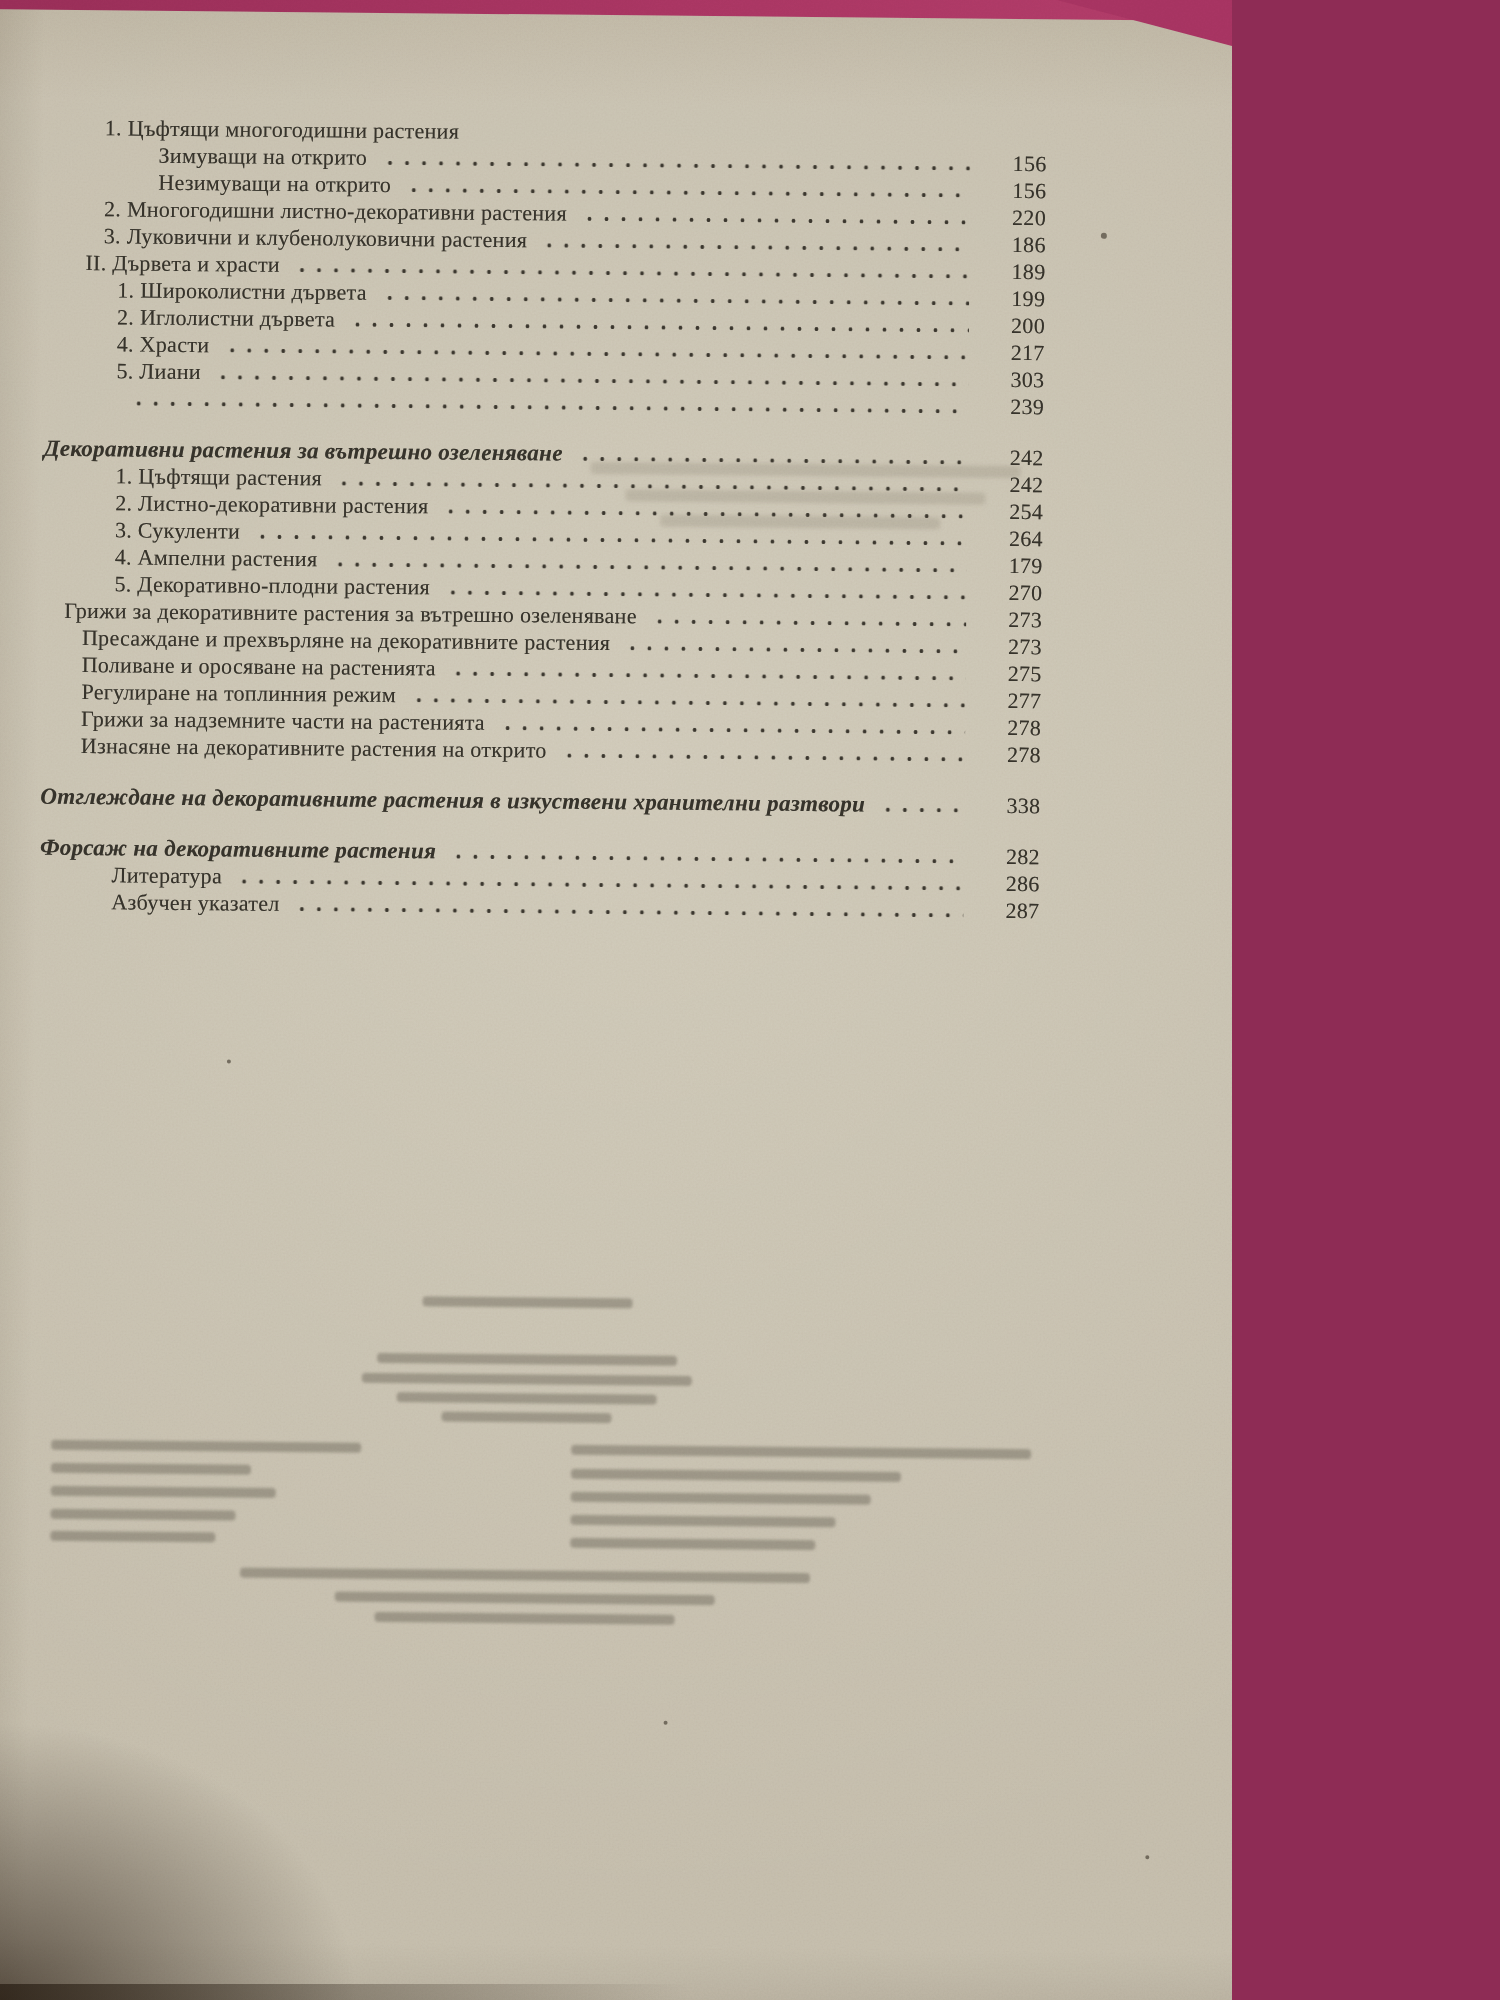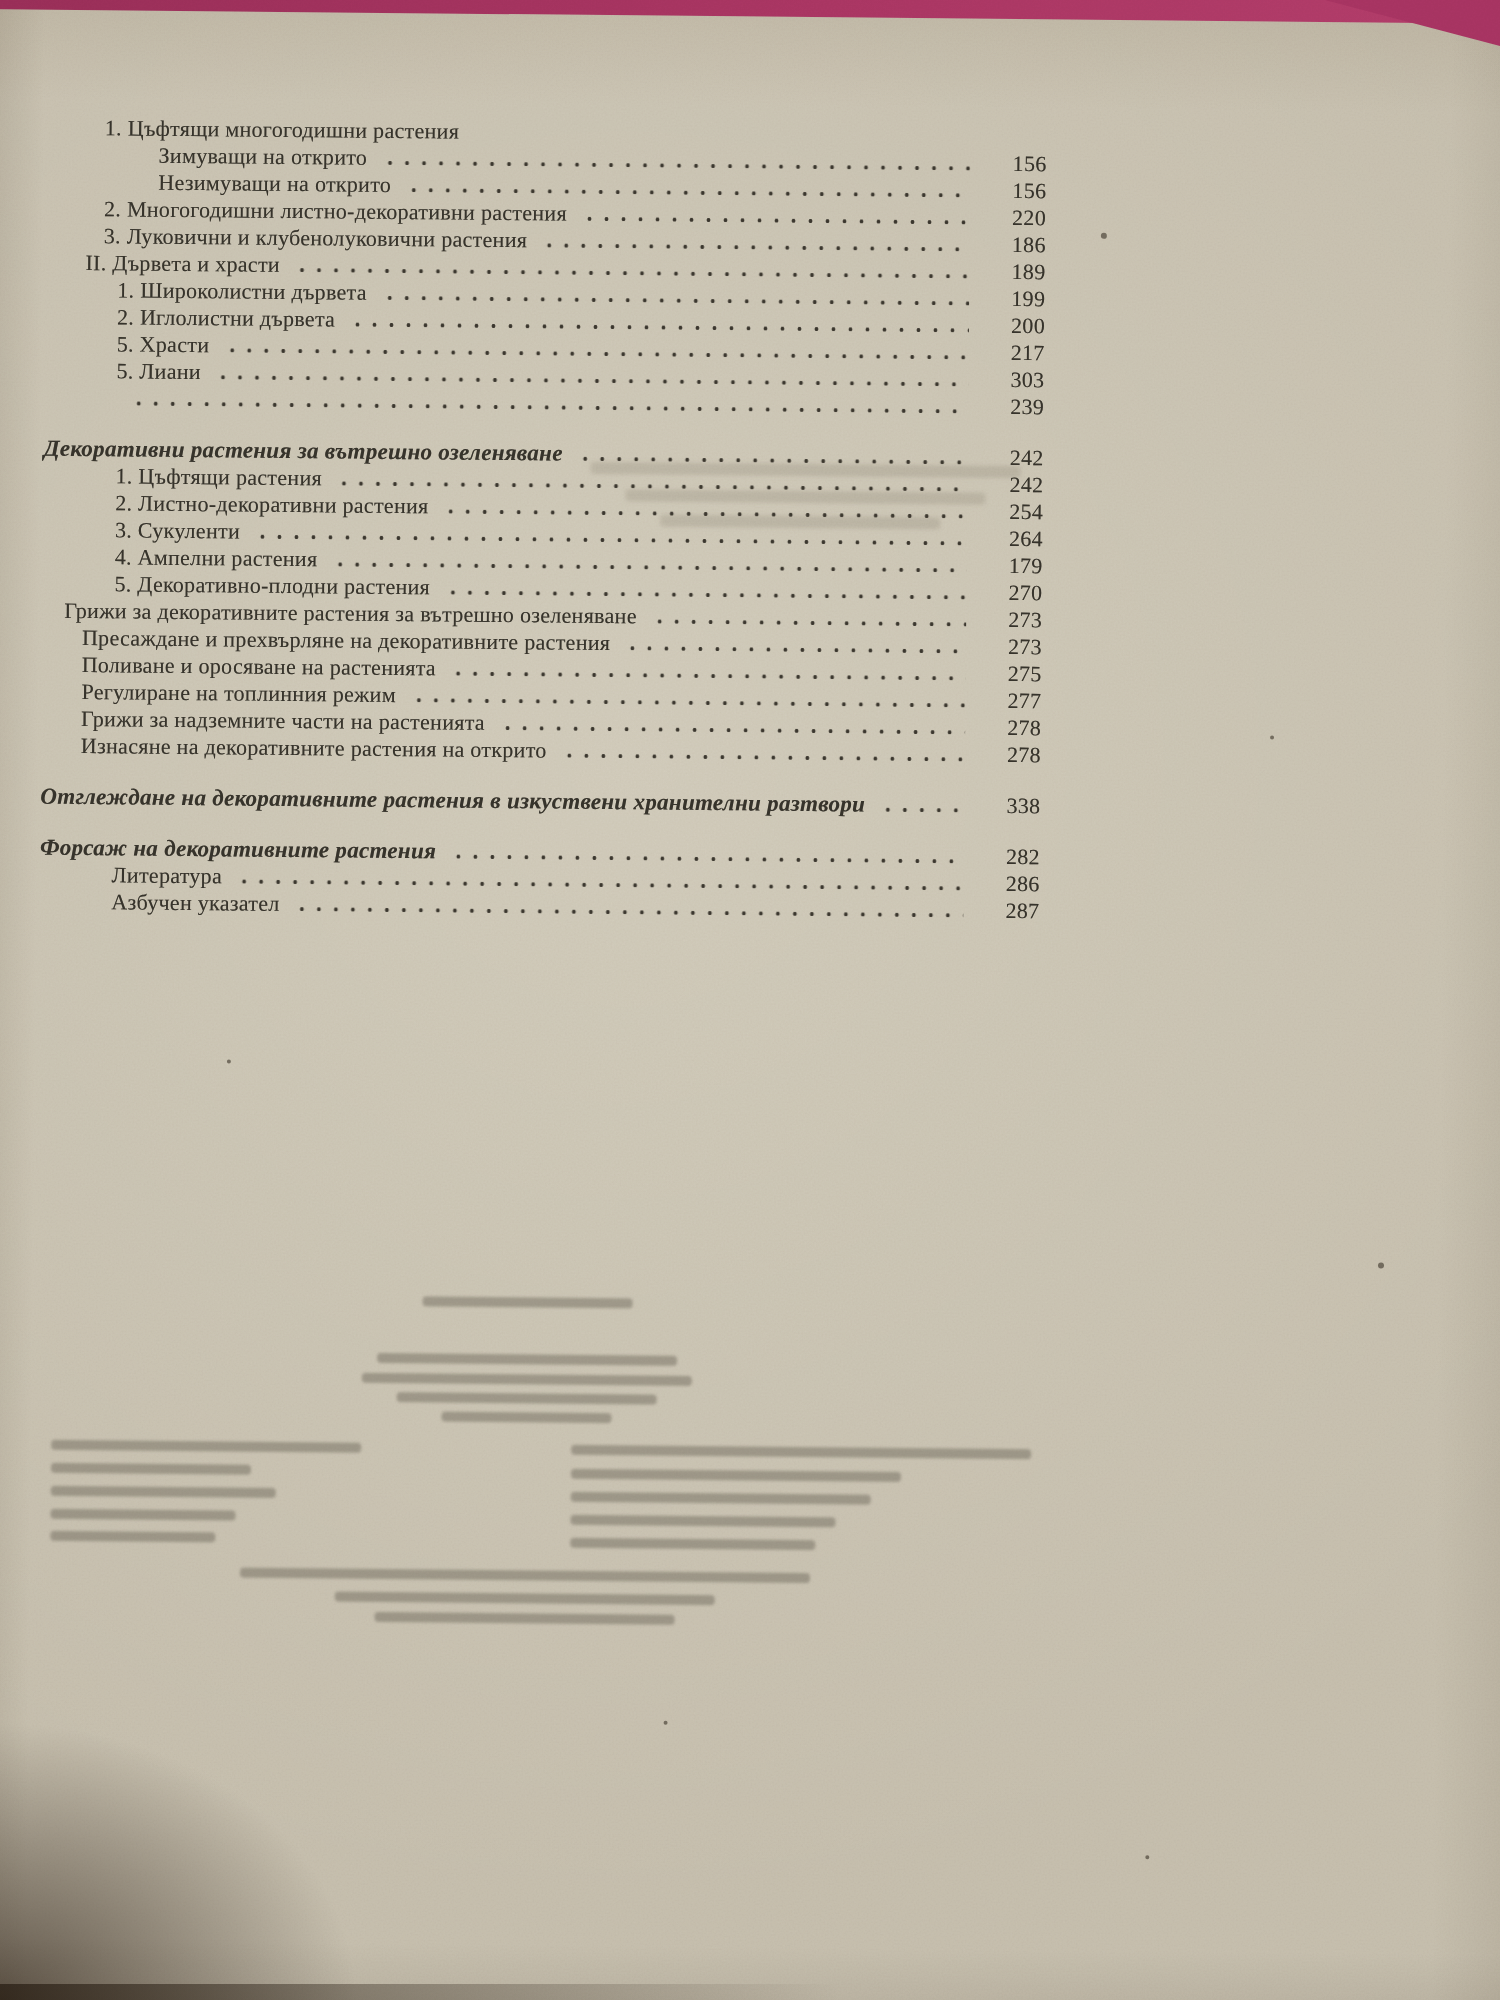--- a/index.html
+++ b/index.html
@@ -2,21 +2,21 @@
 <html><head>
 <meta charset="utf-8">
 <style>
   html,body{margin:0;padding:0;}
   body{
     width:1500px;height:2000px;overflow:hidden;
     font-family:"Liberation Serif", serif;
     background:#8e2c55;
   }
   .frame{
-    position:relative;width:1500px;height:2000px;overflow:hidden;
+    position:relative;width:1232px;height:2000px;overflow:hidden;
     background:linear-gradient(90deg,#9c2f5a 0%,#ad3765 55%,#b53e6c 100%);
   }
   
   .paper{
     position:absolute;left:-25px;top:9px;width:1565px;height:2070px;
     transform:rotate(0.55deg);transform-origin:0 0;
     background:
       radial-gradient(ellipse 120% 90% at 42% 36%, rgba(255,252,238,0.22), rgba(0,0,0,0) 62%),
       linear-gradient(90deg, rgba(90,76,56,0.20), rgba(0,0,0,0) 70px),
       linear-gradient(270deg, rgba(90,76,56,0.13), rgba(0,0,0,0) 90px),
@@ -110,21 +110,21 @@
           <span class="lbl">1. Широколистни дървета</span>
           <span class="leader"></span>
           <span class="pg">199</span>
         </div>
         <div class="row ind-4">
           <span class="lbl">2. Иглолистни дървета</span>
           <span class="leader"></span>
           <span class="pg">200</span>
         </div>
         <div class="row ind-4">
-          <span class="lbl">5. Храсти</span>
+          <span class="lbl">4. Храсти</span>
           <span class="leader"></span>
           <span class="pg">217</span>
         </div>
         <div class="row ind-4">
           <span class="lbl">5. Лиани</span>
           <span class="leader"></span>
           <span class="pg">303</span>
         </div>
         <div class="row ind-4">
           <span class="lbl"></span>

